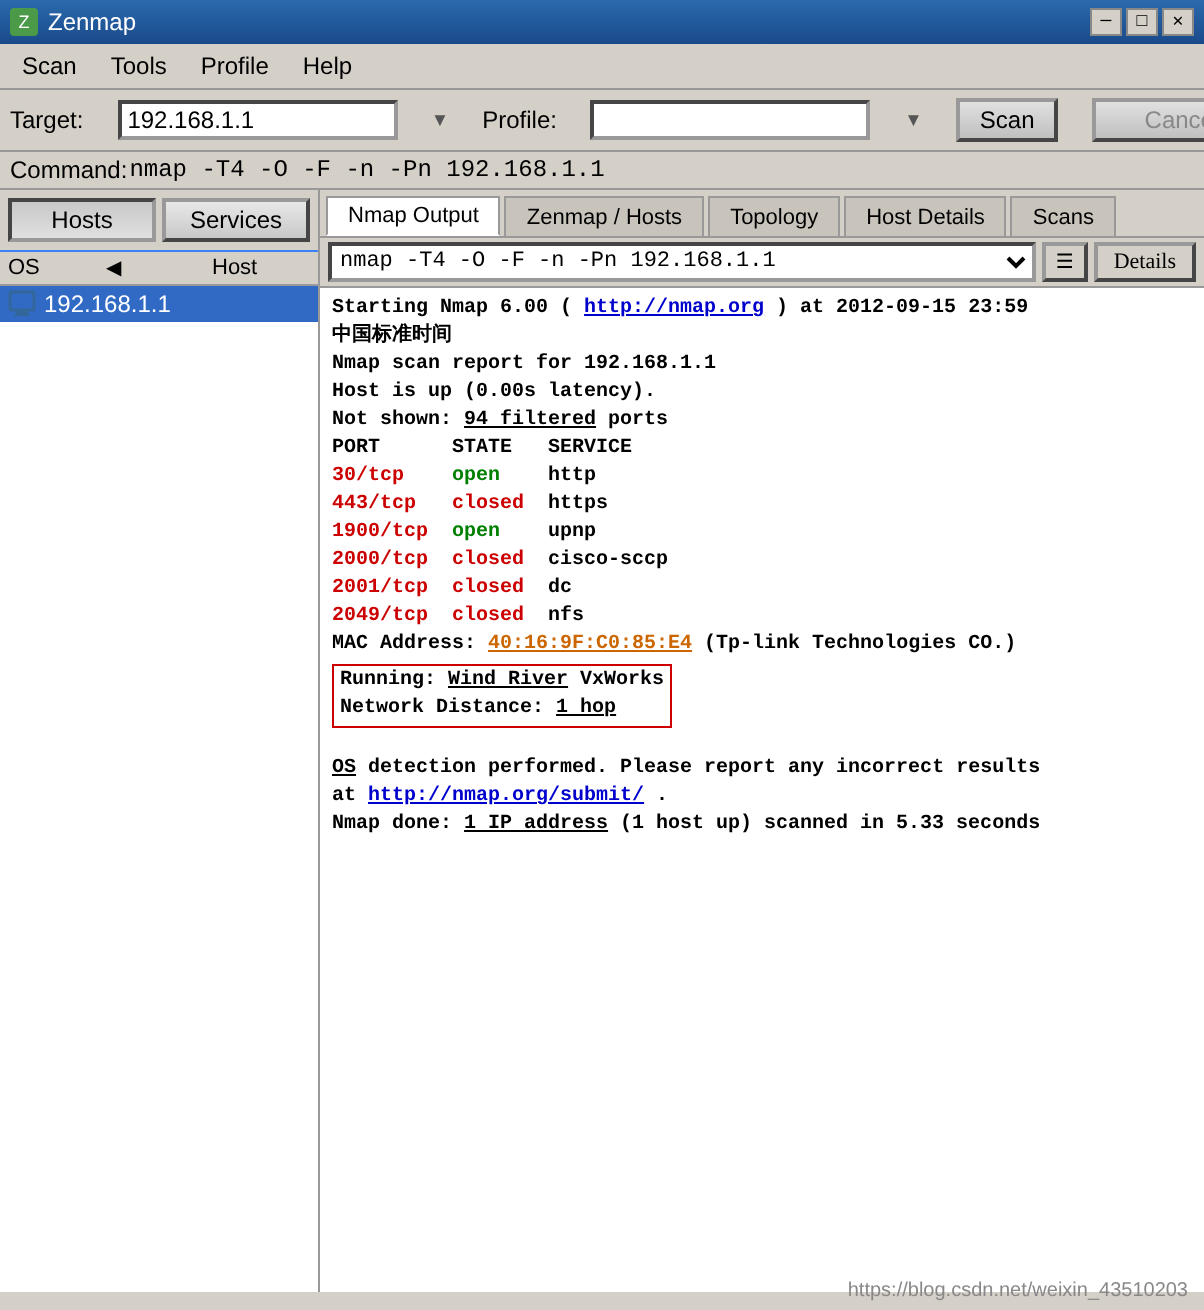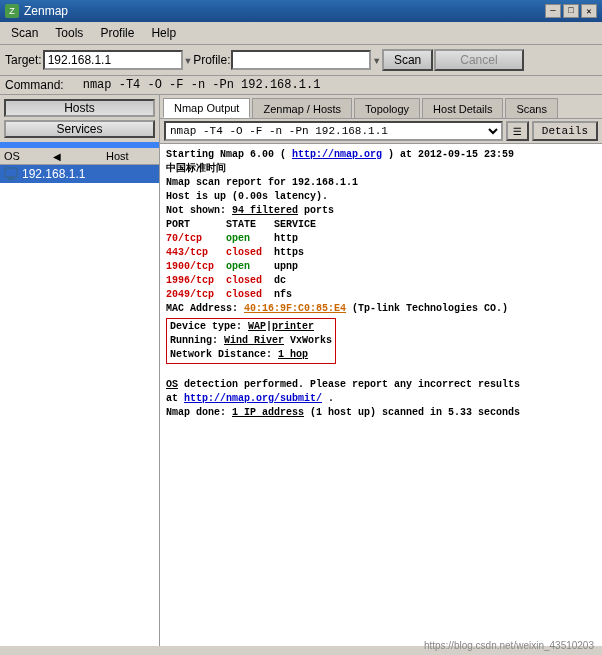--- a/index.html
+++ b/index.html
@@ -72,21 +72,21 @@
       cursor: pointer;
       color: black;
     }
 
     
     .toolbar {
       background: #d4d0c8;
       display: flex;
       align-items: center;
       padding: 4px 5px;
-      gap: 1px;
+      gap: 17px;
       border-bottom: 1px solid #999;
     }
     .toolbar-label {
       font-family: Arial, sans-serif;
       font-size: 12px;
     }
     .toolbar-input {
       height: 20px;
       border: 2px inset #999;
       background: white;
@@ -113,21 +113,21 @@
       font-size: 12px;
       color: #888;
       cursor: not-allowed;
     }
 
     
     .command-bar {
       background: #d4d0c8;
       display: flex;
       padding: 2px 5px;
-      gap: 19px;
+      gap: 1px;
       border-bottom: 1px solid #999;
     }
     .command-label {
       font-family: Arial, sans-serif;
       font-size: 12px;
     }
     .command-value {
       font-family: "Courier New", monospace;
       font-size: 12px;
     }
@@ -143,22 +143,21 @@
       width: 160px;
       border-right: 1px solid #999;
       display: flex;
       flex-direction: column;
     }
     .left-panel-buttons {
       display: flex;
       padding: 4px;
       gap: 3px;
       background: #d4d0c8;
-      border-bottom: 6px solid #3b82f6;
-      flex-direction: column;
+      border-bottom: 1px solid #3b82f6;
     }
     .panel-btn {
       flex: 1;
       height: 22px;
       background: linear-gradient(to bottom, #e8e8e8, #c8c8c8);
       border: 2px outset #999;
       font-family: Arial, sans-serif;
       font-size: 12px;
       cursor: pointer;
     }
@@ -262,21 +261,21 @@
       background: #d4d0c8;
       cursor: pointer;
     }
     .details-btn {
       height: 20px;
       padding: 0 8px;
       font-size: 11px;
       border: 2px outset #999;
       background: #d4d0c8;
       cursor: pointer;
-      font-family: Liberation Mono, monospace;
+      font-family: Liberation Serif, serif;
     }
 
     .output-content {
       flex: 1;
       overflow-y: auto;
       padding: 4px 6px;
       background: white;
       font-family: "Courier New", monospace;
       font-size: 10px;
       line-height: 1.4;
@@ -379,28 +378,28 @@
         <button class="details-btn">Details</button>
       </div>
 
       <div class="output-content">
         <span class="line">Starting Nmap 6.00 ( <span style="color:#0000cc; text-decoration:underline;">http://nmap.org</span> ) at 2012-09-15 23:59</span>
         <span class="line">中国标准时间</span>
         <span class="line">Nmap scan report for 192.168.1.1</span>
         <span class="line">Host is up (0.00s latency).</span>
         <span class="line">Not shown: <span class="underline">94 filtered</span> ports</span>
         <span class="line">PORT      STATE   SERVICE</span>
-        <span class="line"><span class="red">70/tcp</span>    <span class="green">open</span>    http</span>
+        <span class="line"><span class="red">30/tcp</span>    <span class="green">open</span>    http</span>
         <span class="line"><span class="red">443/tcp</span>   <span style="color:#cc0000;">closed</span>  https</span>
         <span class="line"><span class="red">1900/tcp</span>  <span class="green">open</span>    upnp</span>
-        <span class="line"><span class="red">1996/tcp</span>  <span style="color:#cc0000;">closed</span>  dc</span>
+        <span class="line"><span class="red">2000/tcp</span>  <span style="color:#cc0000;">closed</span>  cisco-sccp</span>
+        <span class="line"><span class="red">2001/tcp</span>  <span style="color:#cc0000;">closed</span>  dc</span>
         <span class="line"><span class="red">2049/tcp</span>  <span style="color:#cc0000;">closed</span>  nfs</span>
         <span class="line">MAC Address: <span class="underline" style="color:#cc6600;">40:16:9F:C0:85:E4</span> (Tp-link Technologies CO.)</span>
         <span style="border: 1px solid #cc0000; display: inline-block; margin-top: 2px; padding: 1px 3px;">
-          <span class="line">Device type: <span class="underline">WAP</span>|<span class="underline">printer</span></span>
           <span class="line">Running: <span class="underline">Wind River</span> VxWorks</span>
           <span class="line">Network Distance: <span class="underline">1 hop</span></span>
         </span>
         <span class="line">&nbsp;</span>
         <span class="line"><span class="underline">OS</span> detection performed. Please report any incorrect results</span>
         <span class="line">at <span style="color:#0000cc; text-decoration:underline;">http://nmap.org/submit/</span> .</span>
         <span class="line">Nmap done: <span class="underline">1 IP address</span> (1 host up) scanned in 5.33 seconds</span>
       </div>
     </div>
 

